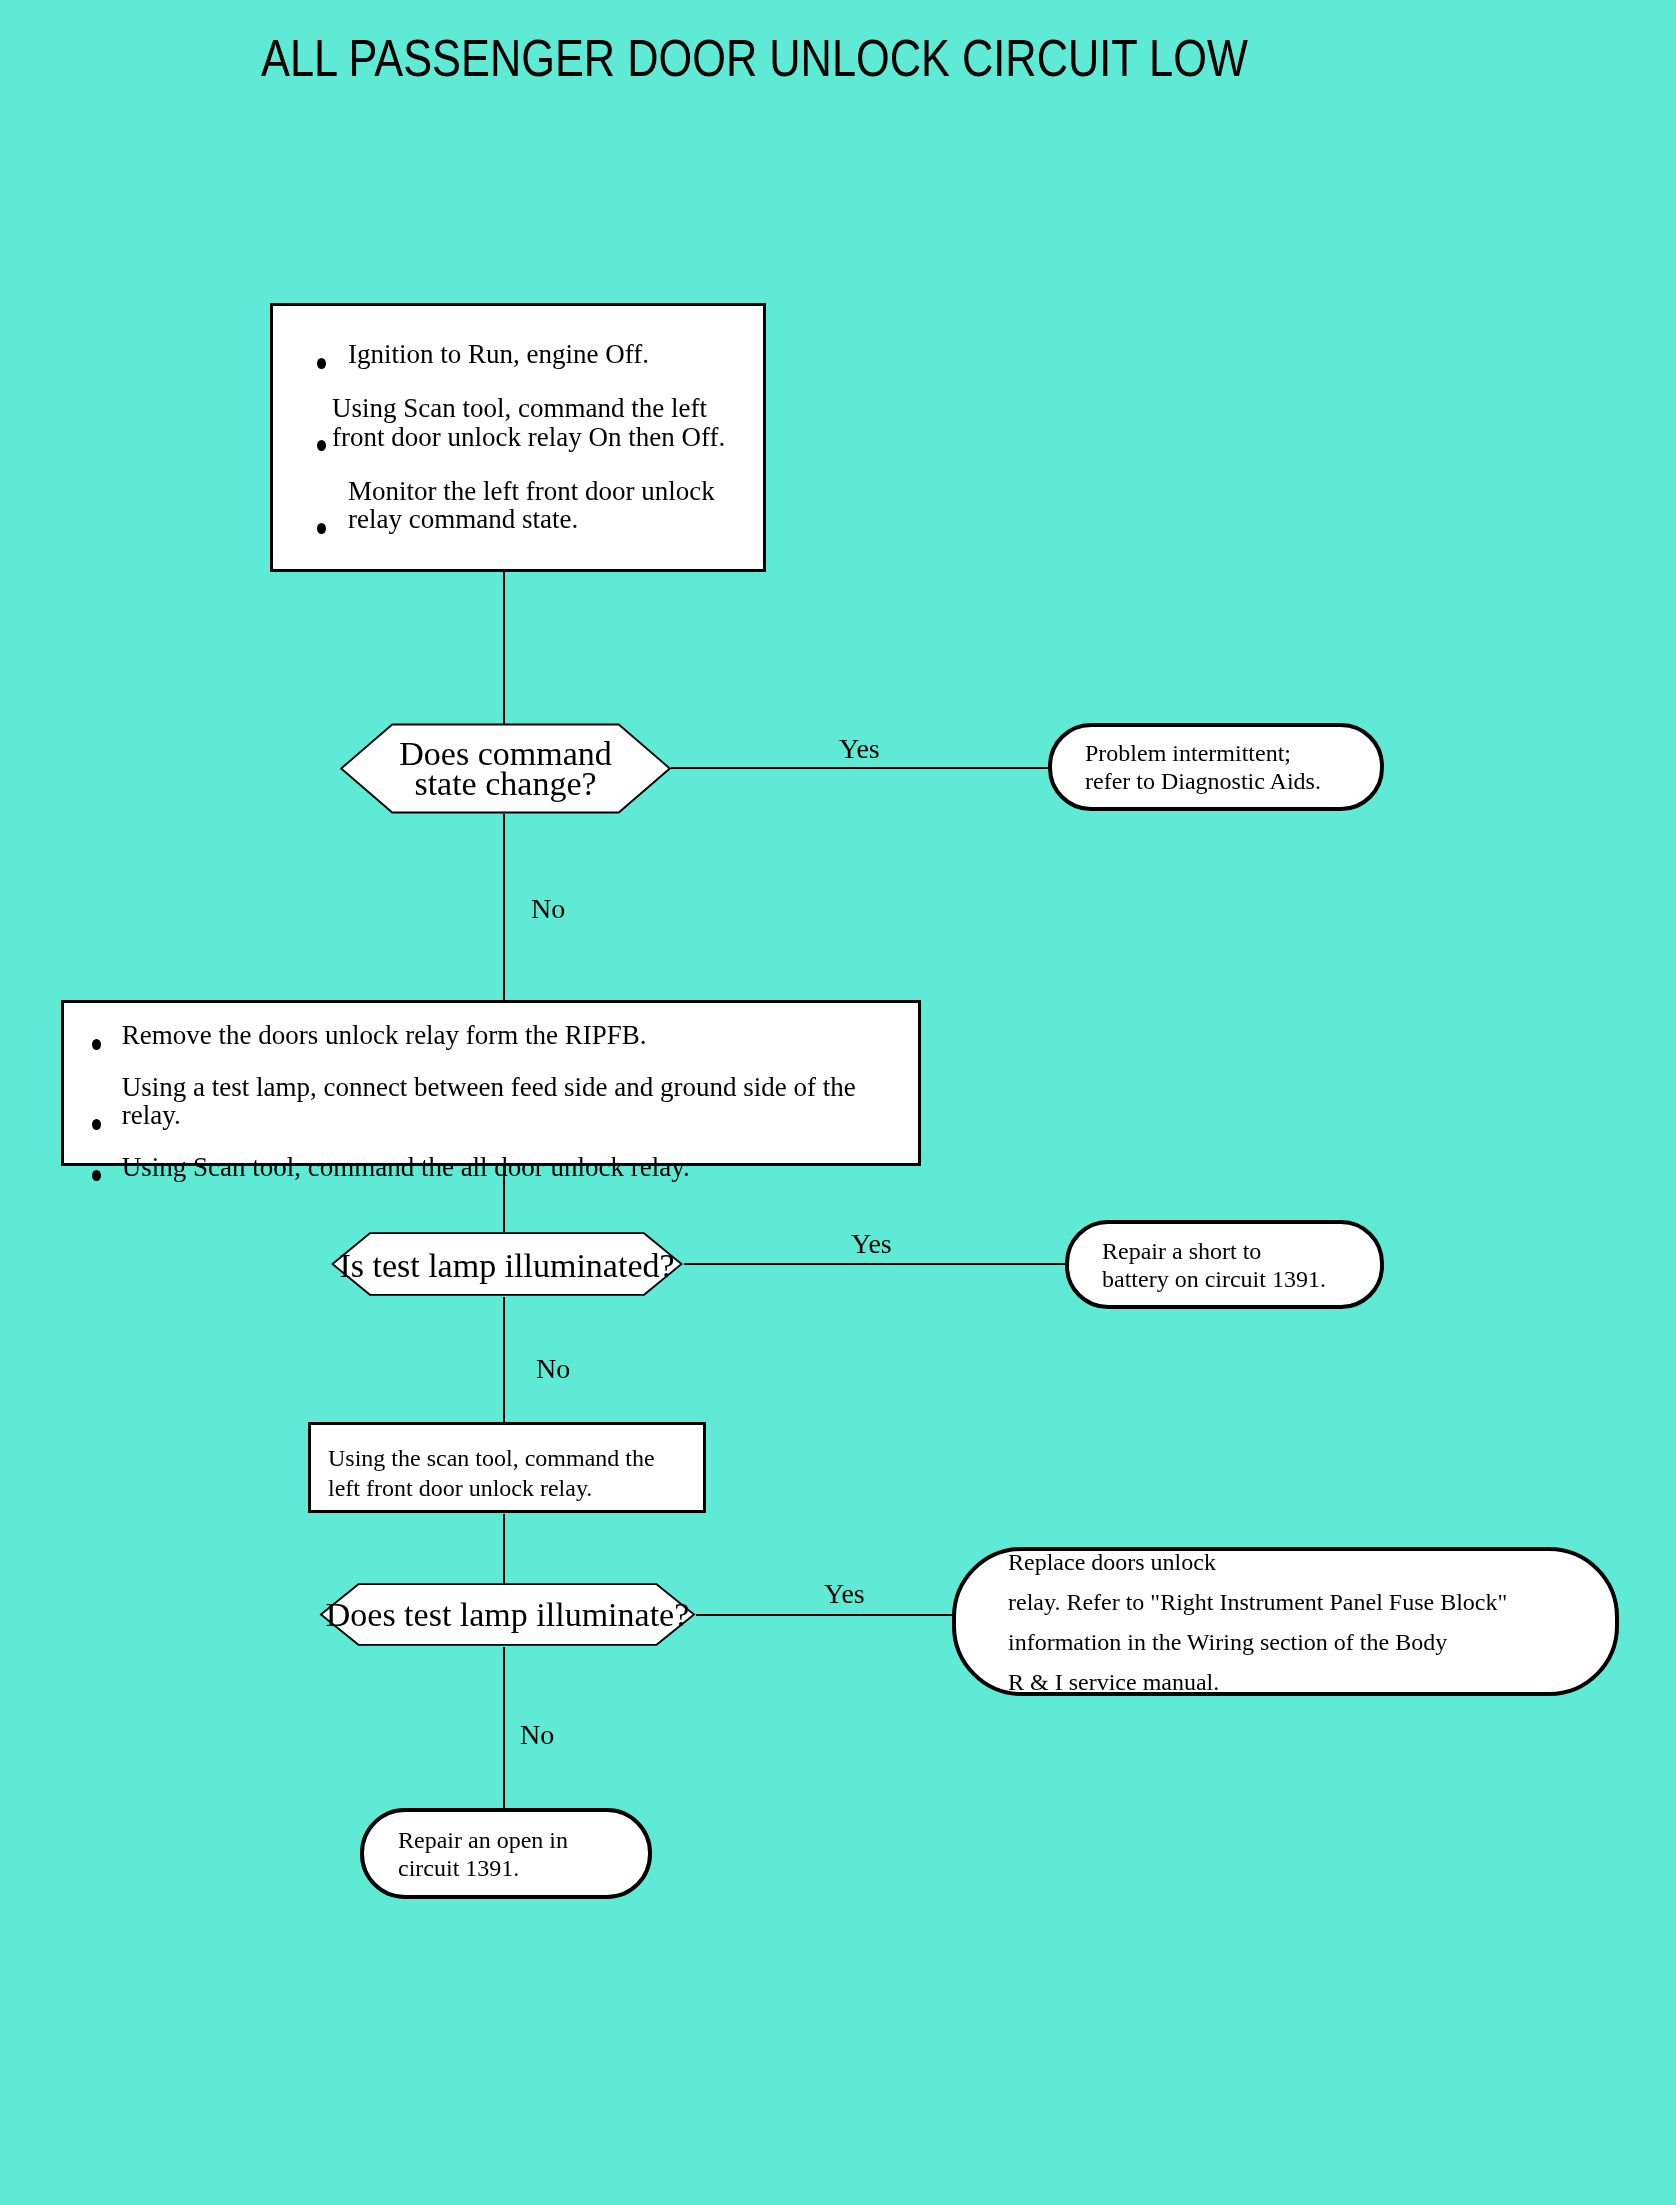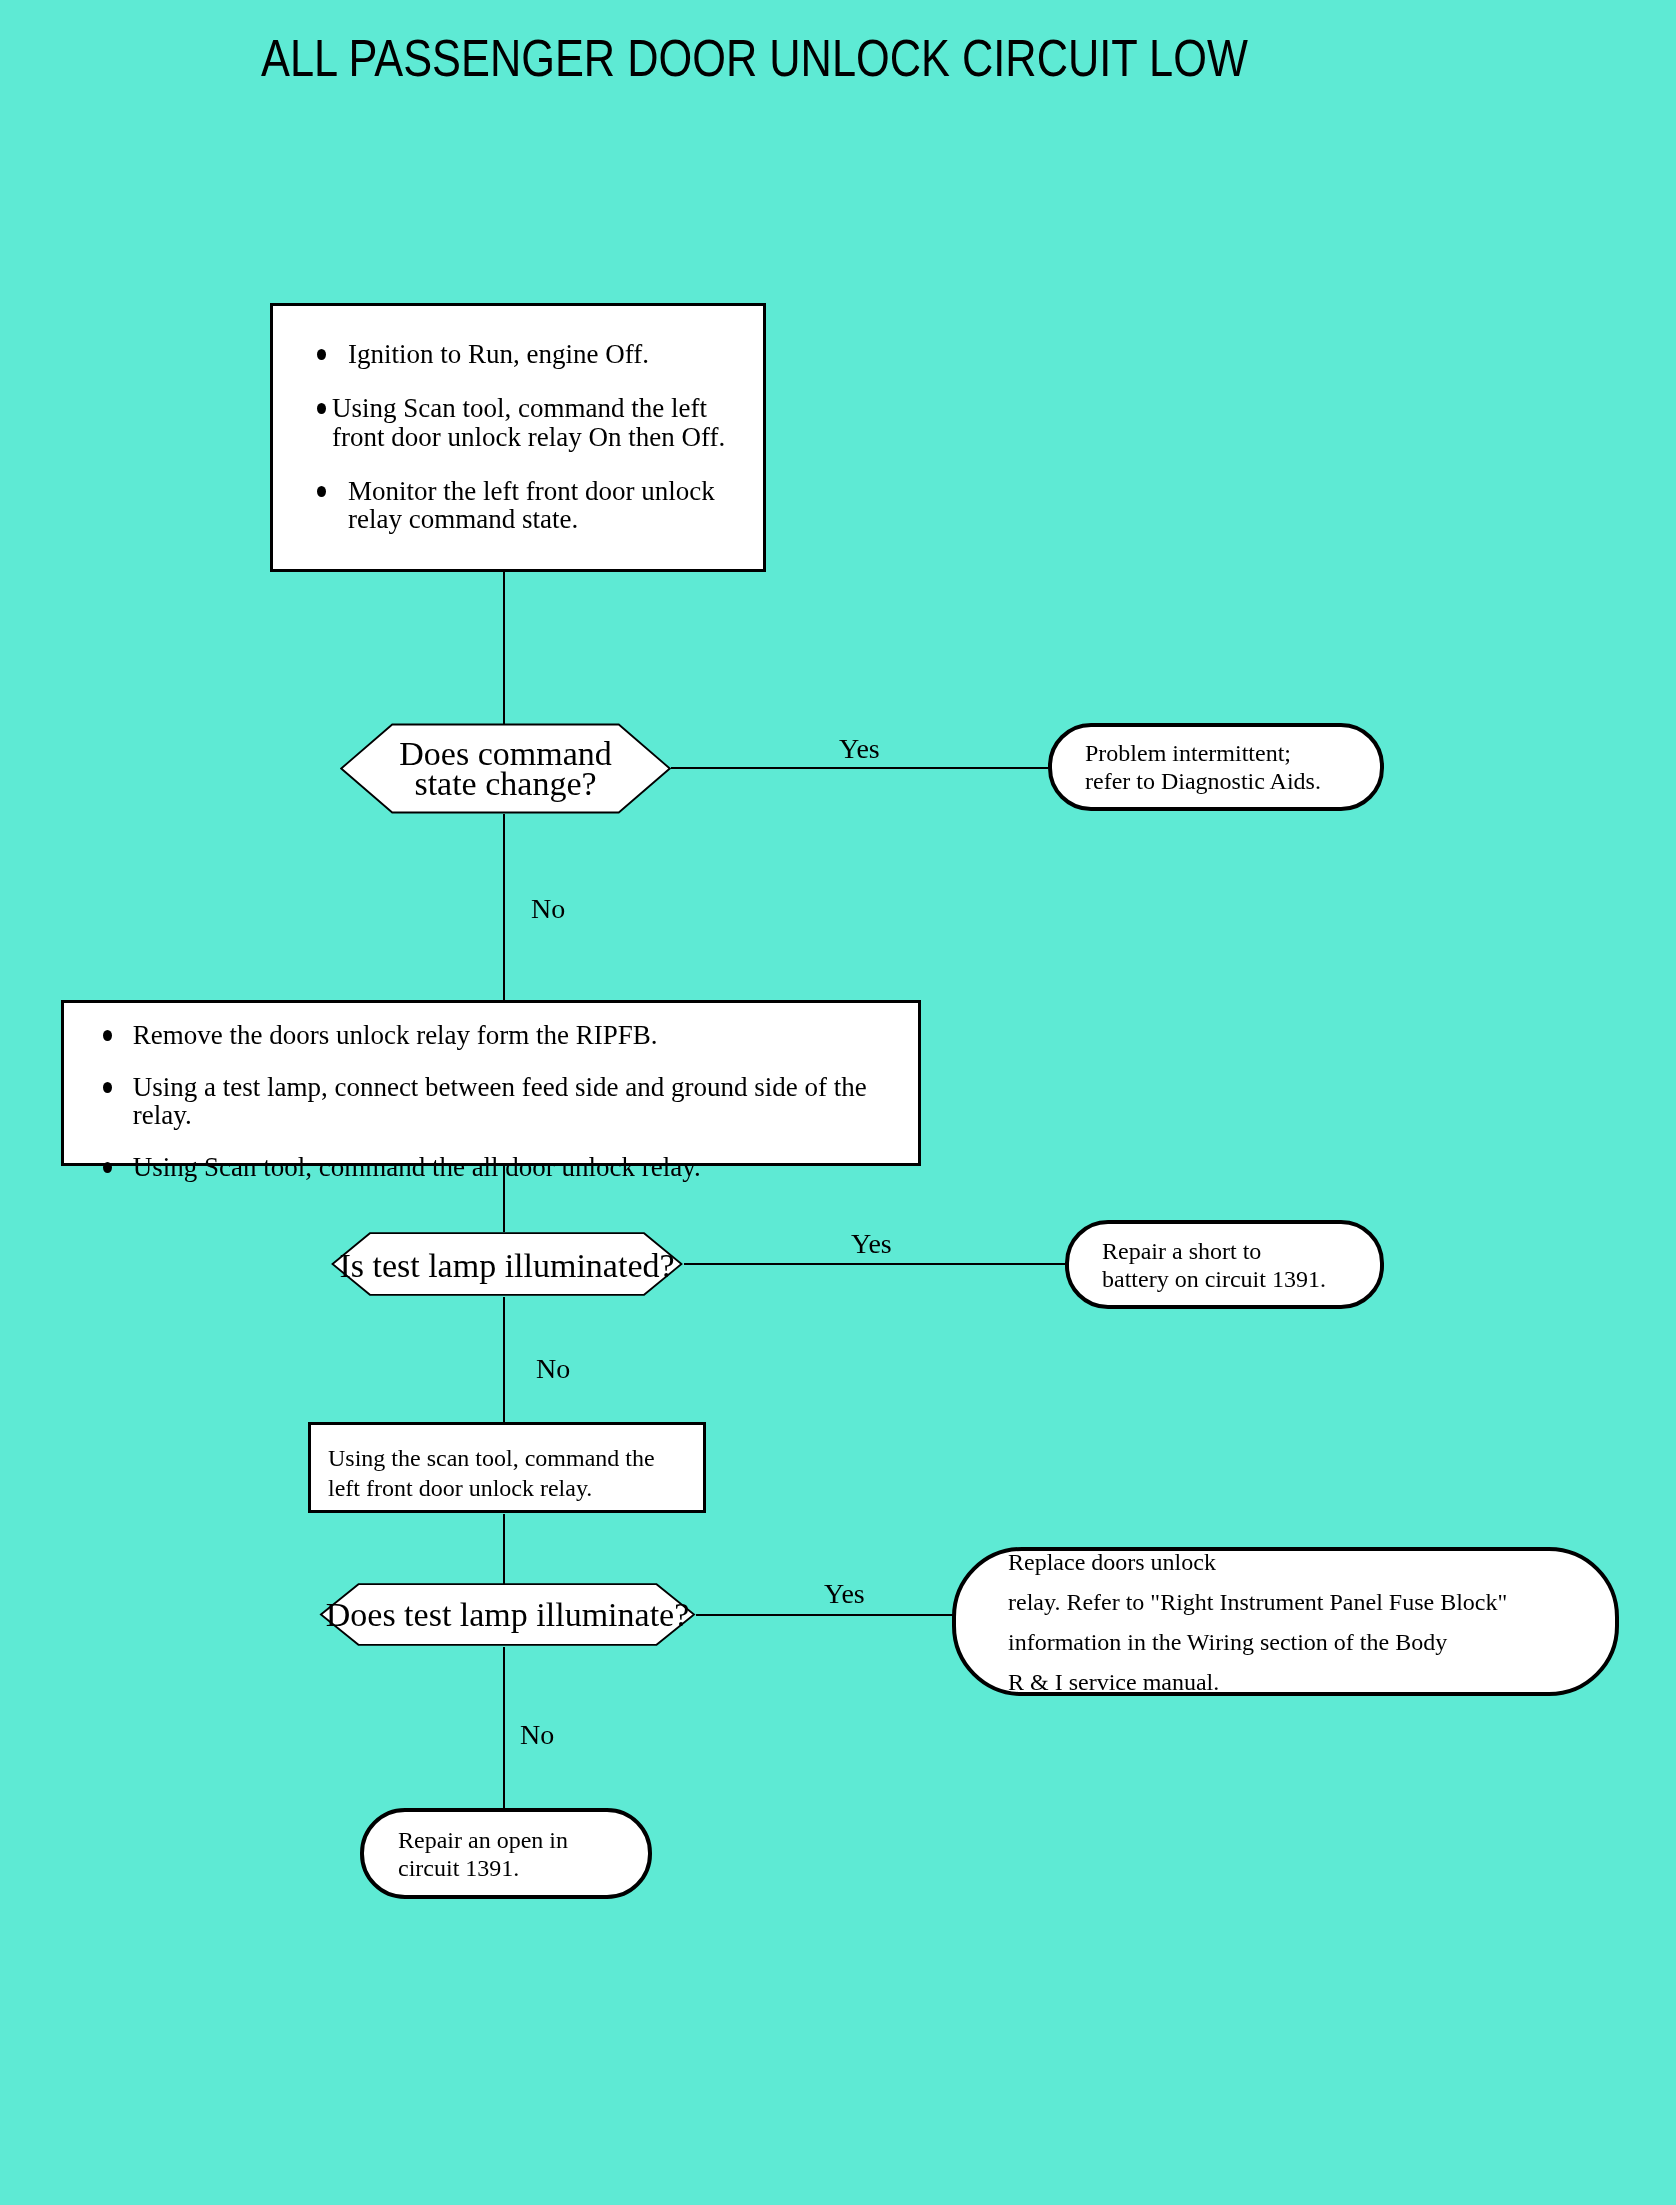--- a/index.html
+++ b/index.html
@@ -25,21 +25,21 @@
   .vline{width:1.8px;background:#000;}
   .hline{height:1.8px;background:#000;}
   .procbox{
     border:3px solid #000;
     background:#fff;
     box-sizing:border-box;
     display:flex;
     flex-direction:column;
   }
   .bullets{display:flex;flex-direction:column;}
-  .bullet-item{display:flex;flex-direction:row;align-items:flex-start;}
+  .bullet-item{display:flex;flex-direction:row;align-items:flex-end;}
   .bullet-dot{
     width:9px;height:11px;border-radius:50%;
     background:#000;flex:0 0 auto;
     margin-top:9px;
   }
   .bullet-text{
     font-size:27px;line-height:28.6px;white-space:pre-line;
   }
   .plain-text{
     font-size:24px;line-height:30px;white-space:pre-line;
@@ -109,21 +109,21 @@
 state change?</div>
   </div>
 
   <div class="abs edge-label" style="left:839px;top:734px;">Yes</div>
   <div class="abs terminal" style="left:1048px;top:723px;width:336px;height:88px;border-radius:43px;padding-left:33px;">
     <div class="plain-text">Problem intermittent;
 refer to Diagnostic Aids.</div>
   </div>
   <div class="abs edge-label" style="left:531px;top:894px;">No</div>
 
-  <div class="abs procbox" style="left:61px;top:1000px;width:860px;height:166px;padding:18px 12px 0 39px;">
+  <div class="abs procbox" style="left:61px;top:1000px;width:860px;height:166px;padding:18px 12px 0 28px;">
     <div class="bullets">
       <div class="bullet-item" style="margin-bottom:23px;">
         <span class="bullet-dot"></span>
         <span class="bullet-text" style="margin-left:20.7px;">Remove the doors unlock relay form the RIPFB.</span>
       </div>
       <div class="bullet-item" style="margin-bottom:23px;">
         <span class="bullet-dot"></span>
         <span class="bullet-text" style="margin-left:20.7px;">Using a test lamp, connect between feed side and ground side of the relay.</span>
       </div>
       <div class="bullet-item">

